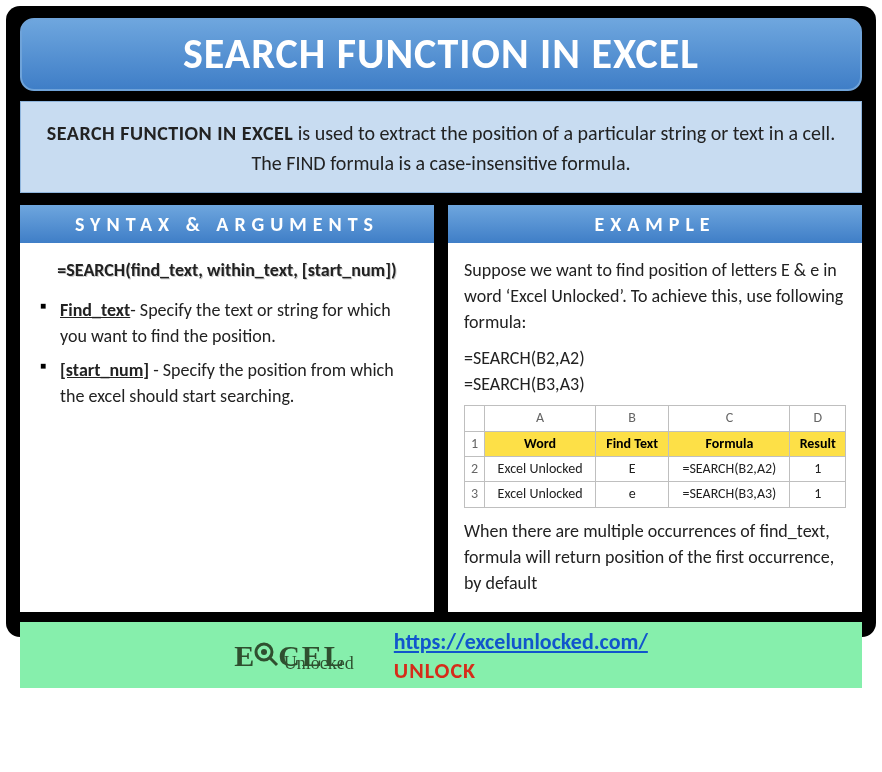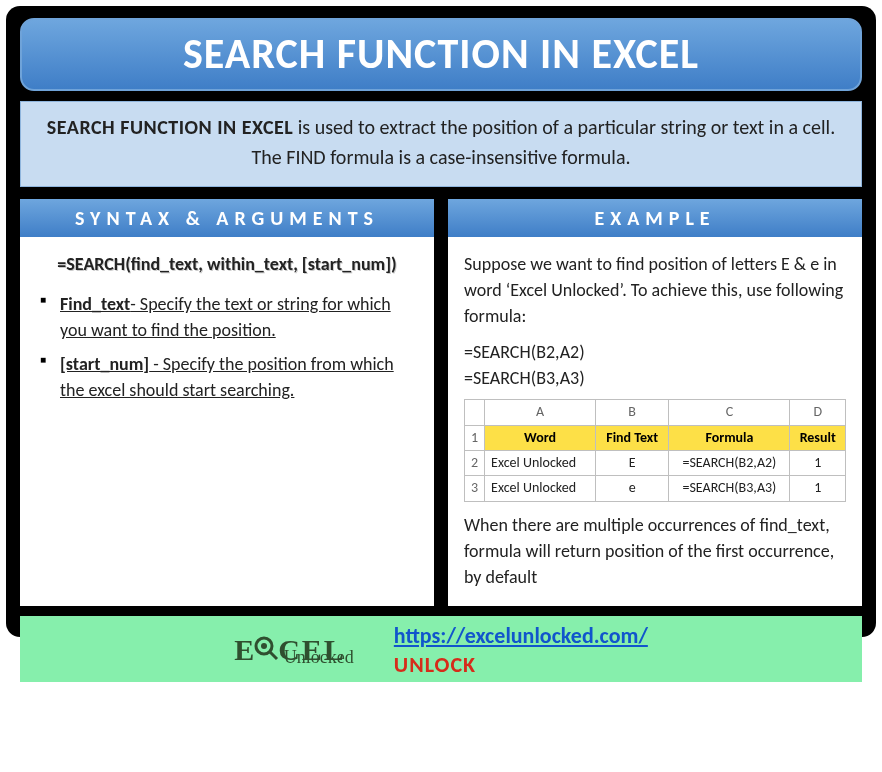--- a/index.html
+++ b/index.html
@@ -28,21 +28,21 @@
   .title-bar h1 {
     color: #fff;
     font-weight: 800;
     letter-spacing: 1px;
     font-size: 42px;
   }
   .desc {
     margin-top: 10px;
     background: #c8dcf1;
     border: 1px solid #8fb5dd;
-    padding: 10px 20px 14px 20px;
+    padding: 16px 20px 14px 20px;
     text-align: center;
     font-size: 20px;
     color: #222;
     line-height: 1.5;
   }
   .desc b { font-weight: 800; letter-spacing: .5px; }
   .cols {
     display: flex;
     gap: 14px;
     margin-top: 12px;
@@ -69,21 +69,21 @@
     line-height: 1.45;
     flex: 1;
   }
   .syntax {
     font-weight: 700;
     text-align: center;
     margin-bottom: 14px;
     text-shadow: 1px 1px 0 #ccc;
   }
   ul.args { list-style: none; margin: 0 0 12px 4px; }
-  ul.args li { position: relative; padding-left: 20px; margin-bottom: 8px; text-decoration: underline; }
+  ul.args li { position: relative; padding-left: 20px; margin-bottom: 8px; }
   ul.args li::before {
     content: "■";
     position: absolute; left: 0; top: 2px;
     font-size: 10px; color: #000;
   }
   ul.args b { text-decoration: underline; }
   .note { margin-top: 6px; }
   .ex-formula { margin: 10px 0 8px 0; }
   
   .xl-wrap { margin: 6px 0 10px 0; }
@@ -95,21 +95,21 @@
   }
   table.xl th, table.xl td {
     border: 1px solid #bfbfbf;
     padding: 2px 6px;
     text-align: center;
     white-space: nowrap;
   }
   table.xl .colhdr { background: #fff; color: #666; font-weight: 400; }
   table.xl .rowhdr { background: #fff; color: #666; width: 20px; font-weight: 400;}
   table.xl .hdr { background: #fde047; font-weight: 700; color: #000;}
-  table.xl td.left { text-align: left; }
+  table.xl td.left { text-align: center; }
   .corner { background:#fff; border-top:none; border-left:none;}
   
   .footer {
     display: flex;
     align-items: center;
     justify-content: center;
     gap: 40px;
     margin-top: 10px;
     background: #86efac;
     padding: 6px 0 4px 0;

